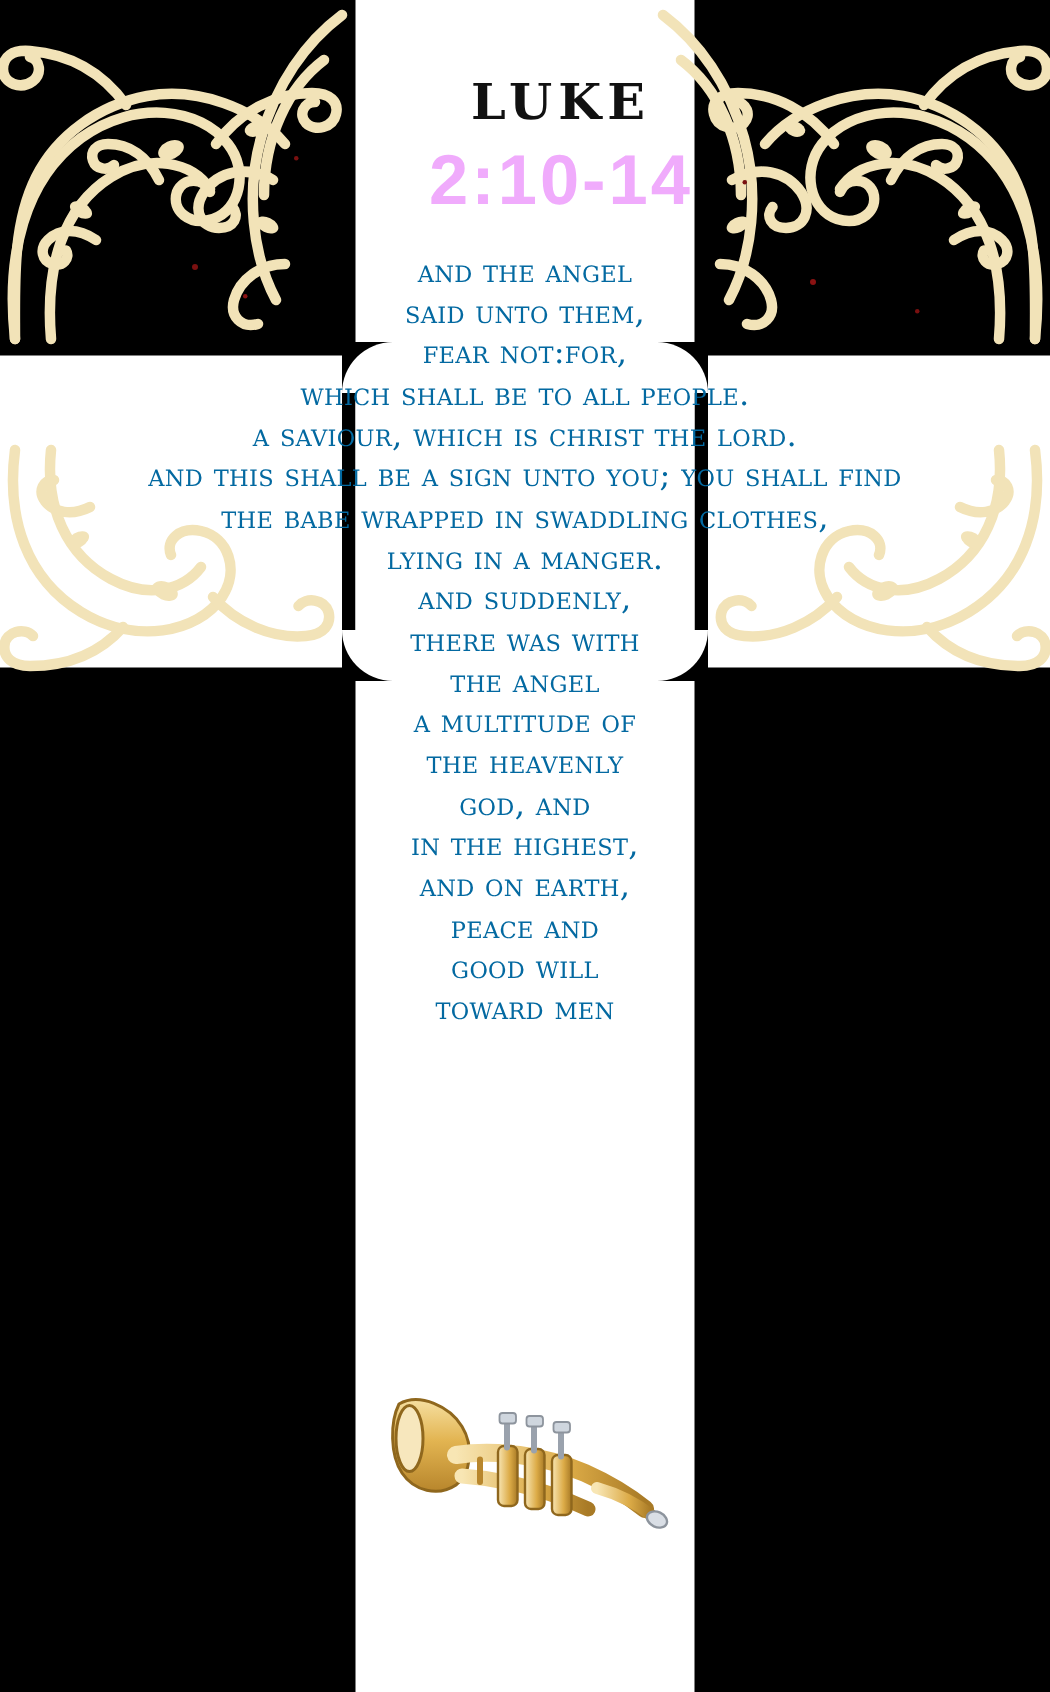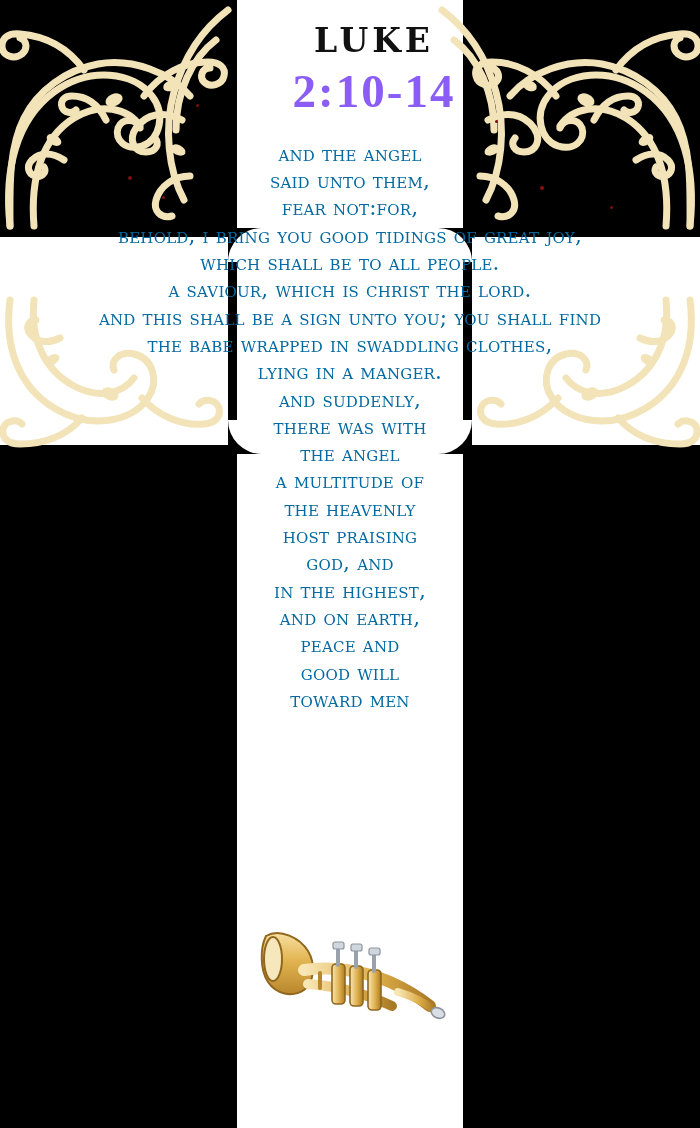--- a/index.html
+++ b/index.html
@@ -101,39 +101,39 @@
   
   .content {
     position: absolute;
     left: 0;
     top: 0;
     width: 700px;
     z-index: 10;
     text-align: center;
   }
   .title-block {
-    margin-top: 12px;
+    margin-top: 40px;
     line-height: 1.02;
     padding-left: 48px;
   }
   .title-main {
     font-family: "DejaVu Serif", serif;
     font-weight: bold;
     font-size: 47px;
     letter-spacing: 4px;
     color: #111111;
     font-variant: small-caps;
     text-transform: lowercase;
   }
   .title-ref {
-    font-family: Liberation Serif, serif;
+    font-family: Liberation Sans, sans-serif;
     font-weight: bold;
     font-size: 47px;
     letter-spacing: 2px;
-    color: #8b5cf6;
+    color: #f0abfc;
     margin-top: 8px;
   }
 
   .verse {
     margin-top: 24px;
     font-family: "DejaVu Serif", serif;
     font-size: 21.5px;
     line-height: 1.27;
     color: #0369a1;
     font-variant: small-caps;
@@ -268,32 +268,30 @@
 <div class="content">
   <div class="title-block">
     <div class="title-main">Luke</div>
     <div class="title-ref">2:10-14</div>
   </div>
 
   <div class="verse">
     <span class="ln narrow">And the angel</span>
     <span class="ln narrow">said unto them,</span>
     <span class="ln narrow">Fear not:for,</span>
-    <span class="ln">behold, I bring you good tidings of great joy,</span>
     <span class="ln">which shall be to all people.</span>
     <span class="ln">a Saviour, which is Christ the Lord.</span>
     <span class="ln">And this shall be a sign unto you; you shall find</span>
     <span class="ln">the babe wrapped in swaddling clothes,</span>
     <span class="ln">lying in a manger.</span>
     <span class="ln narrow">And suddenly,</span>
     <span class="ln narrow">there was with</span>
     <span class="ln narrow">the angel</span>
     <span class="ln narrow">a multitude of</span>
     <span class="ln narrow">the heavenly</span>
-    <span class="ln narrow">host praising</span>
     <span class="ln narrow">God, and</span>
     <span class="ln narrow">in the highest,</span>
     <span class="ln narrow">and on earth,</span>
     <span class="ln narrow">peace and</span>
     <span class="ln narrow">good will</span>
     <span class="ln narrow">toward men</span>
   </div>
 </div>
 
 <svg class="trumpet" viewBox="0 0 190 120">

